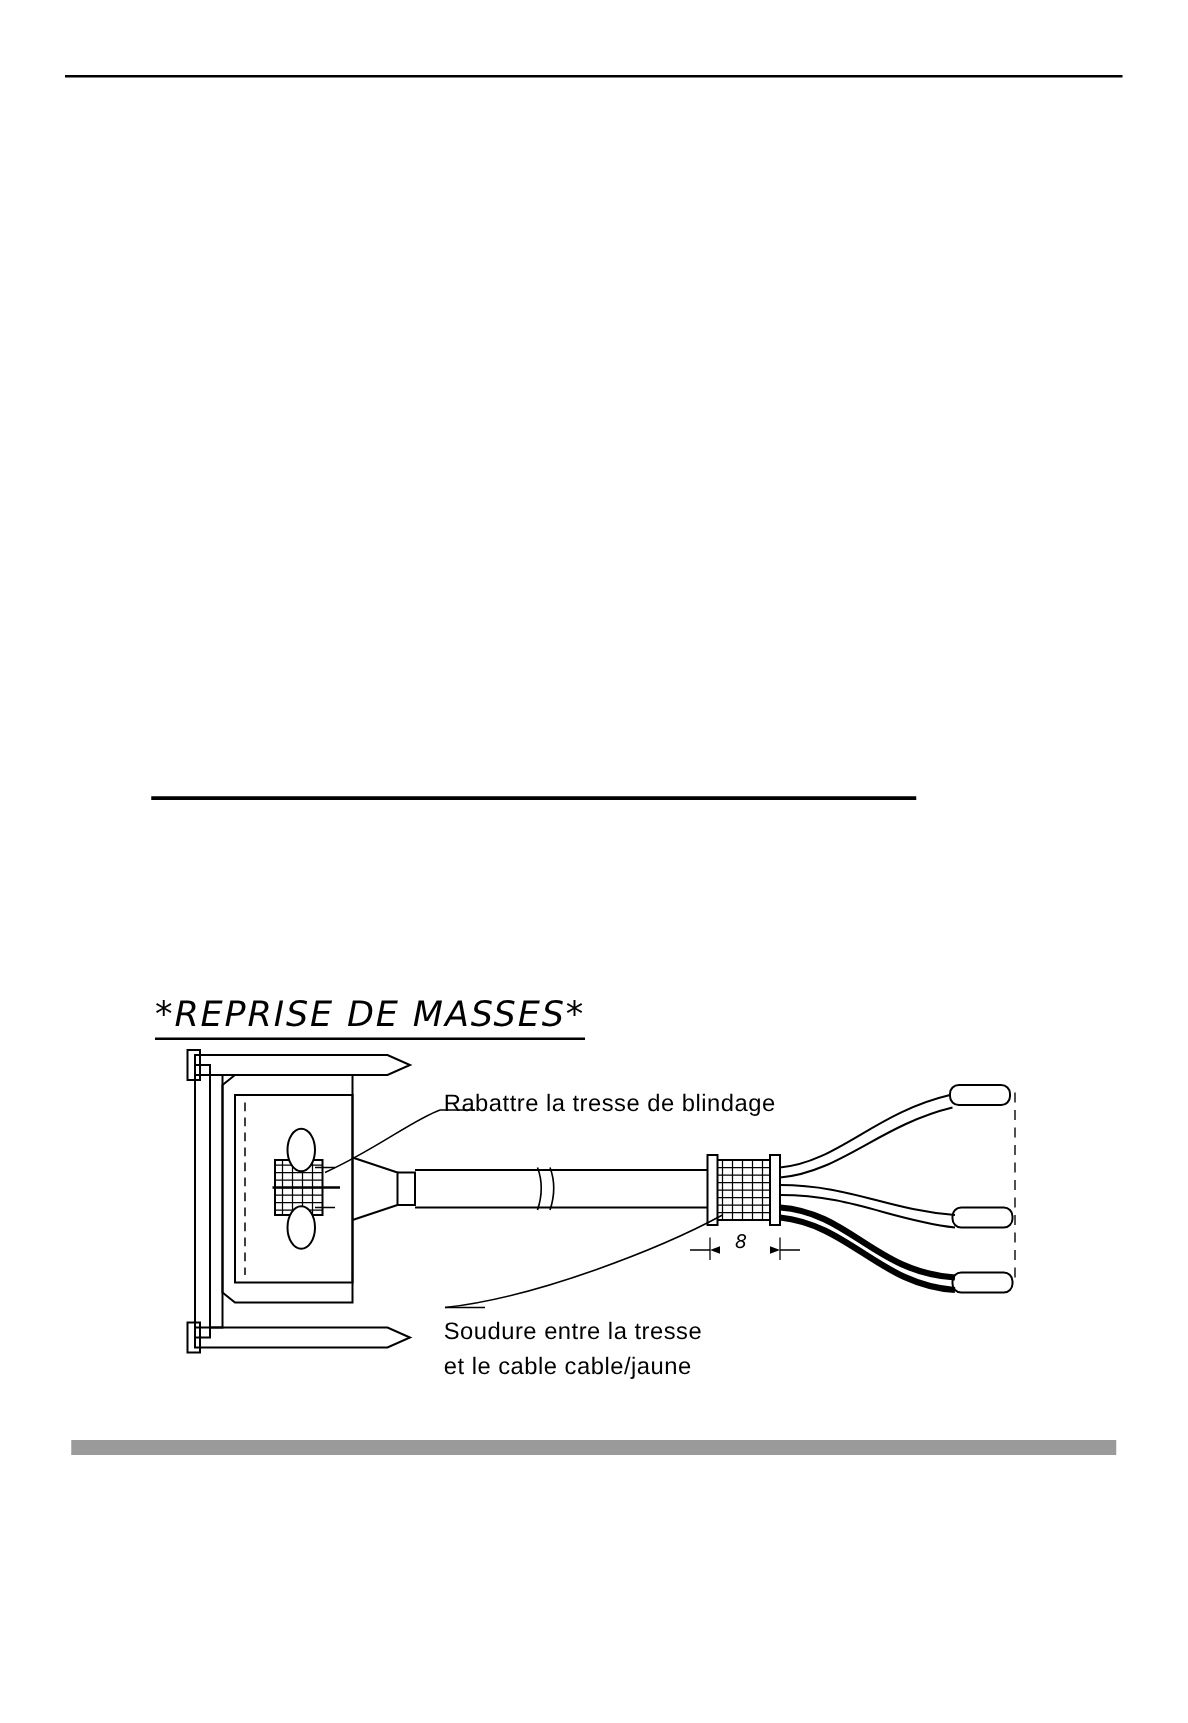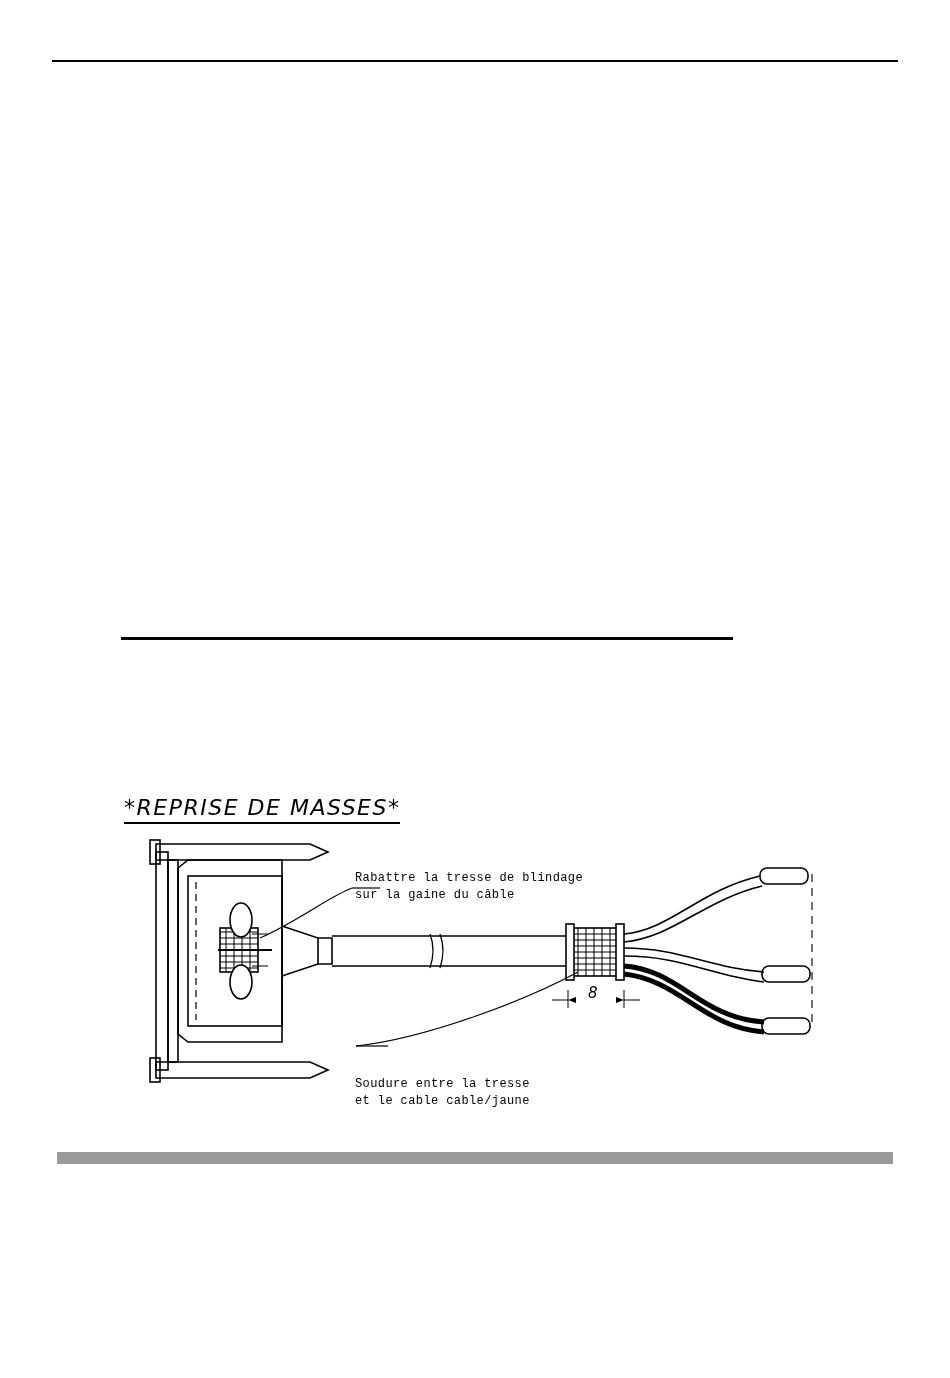--- a/index.html
+++ b/index.html
@@ -48,49 +48,49 @@
     height: 12px;
     background: #9a9a9a;
   }
   
   .fig-title {
     position: absolute;
     left: 124px;
     top: 795px;
     font-family: "DejaVu Sans", sans-serif;
     font-style: italic;
-    font-size: 22px;
+    font-size: 28px;
     letter-spacing: 1.5px;
     color: #000000;
     border-bottom: 2px solid #000000;
     padding-bottom: 2px;
     white-space: nowrap;
   }
   
   .drawing {
     position: absolute;
     left: 100px;
     top: 830px;
     width: 760px;
     height: 290px;
   }
   .drawing svg { display: block; }
 
   
   .anno {
     position: absolute;
-    font-family: Liberation Mono, monospace;
-    font-size: 12px;
+    font-family: Liberation Sans, sans-serif;
+    font-size: 19px;
     line-height: 1.45;
     color: #000000;
     white-space: nowrap;
     letter-spacing: 0.4px;
   }
   .anno-1 { left: 355px; top: 870px; }
-  .anno-2 { left: 355px; top: 1076px; }
+  .anno-2 { left: 355px; top: 1052px; }
   .dim-label {
     position: absolute;
     left: 588px;
     top: 984px;
     font-family: "DejaVu Sans", sans-serif;
     font-style: italic;
     font-size: 15px;
     color: #000000;
   }
 </style>
@@ -177,21 +177,20 @@
         <path d="M160 108 C 200 90, 230 66, 252 58" stroke-width="1.2"></path>
 
         <path d="M256 216 L288 216" stroke-width="1.2"></path>
         <path d="M256 216 C 330 208, 430 168, 478 142" stroke-width="1.2"></path>
       </g>
     </svg>
   </div>
 
   <div class="anno anno-1">
     <div>Rabattre  la  tresse  de  blindage</div>
-    <div>sur  la  gaine  du  câble</div>
   </div>
 
   <div class="anno anno-2">
     <div>Soudure  entre  la  tresse</div>
     <div>et  le  cable  cable/jaune</div>
   </div>
 
   <div class="dim-label">8</div>
 
   <div class="bottom-bar"></div>

